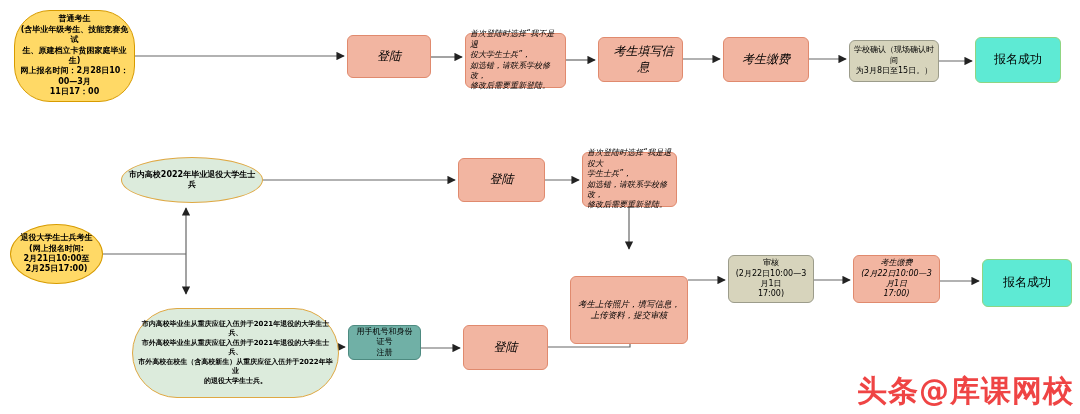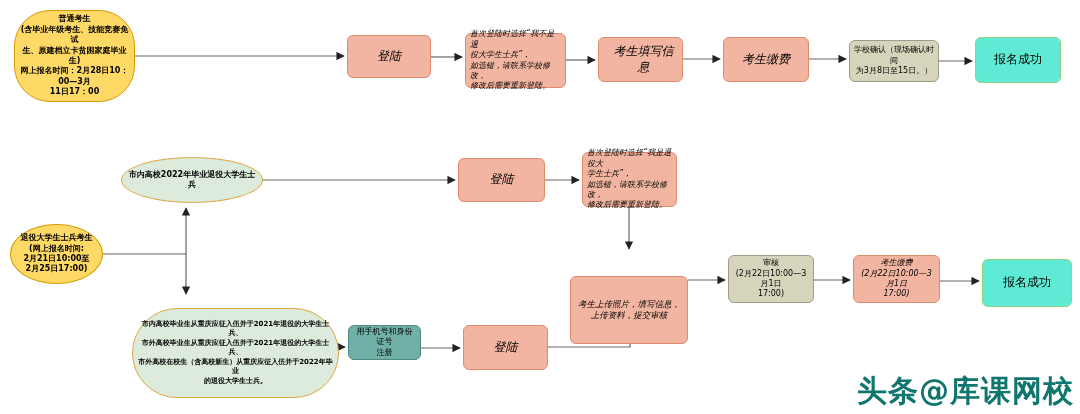--- a/index.html
+++ b/index.html
@@ -19,21 +19,21 @@
   .green{background:#5eead4;border-color:#8fd583;}
   .yellow{background:#ffd966;border:1px solid #d79b00;font-weight:bold;}
   .green-ellipse{background:#dcebdc;border:1px solid #dfa843;font-weight:bold;}
   .fs9{font-size:12px;}
   .fs85{font-size:8.5px;}
   .fs8{font-size:8px;}
   .fs7{font-size:7px;line-height:1.35;}
   .left{text-align:left;justify-content:flex-start;}
   .watermark{
     position:absolute;right:6px;bottom:2px;font-size:30px;font-weight:bold;
-    color:#0f766e;letter-spacing:1px;
+    color:#ef4444;letter-spacing:1px;
     text-shadow:2px 2px 0 #ffffff,-1px -1px 0 #ffffff;
   }
 </style>
 </head>
 <body>
 
 <div class="canvas">
 
   <svg class="edges" width="1080" height="414" viewBox="0 0 1080 414">
     <defs>

